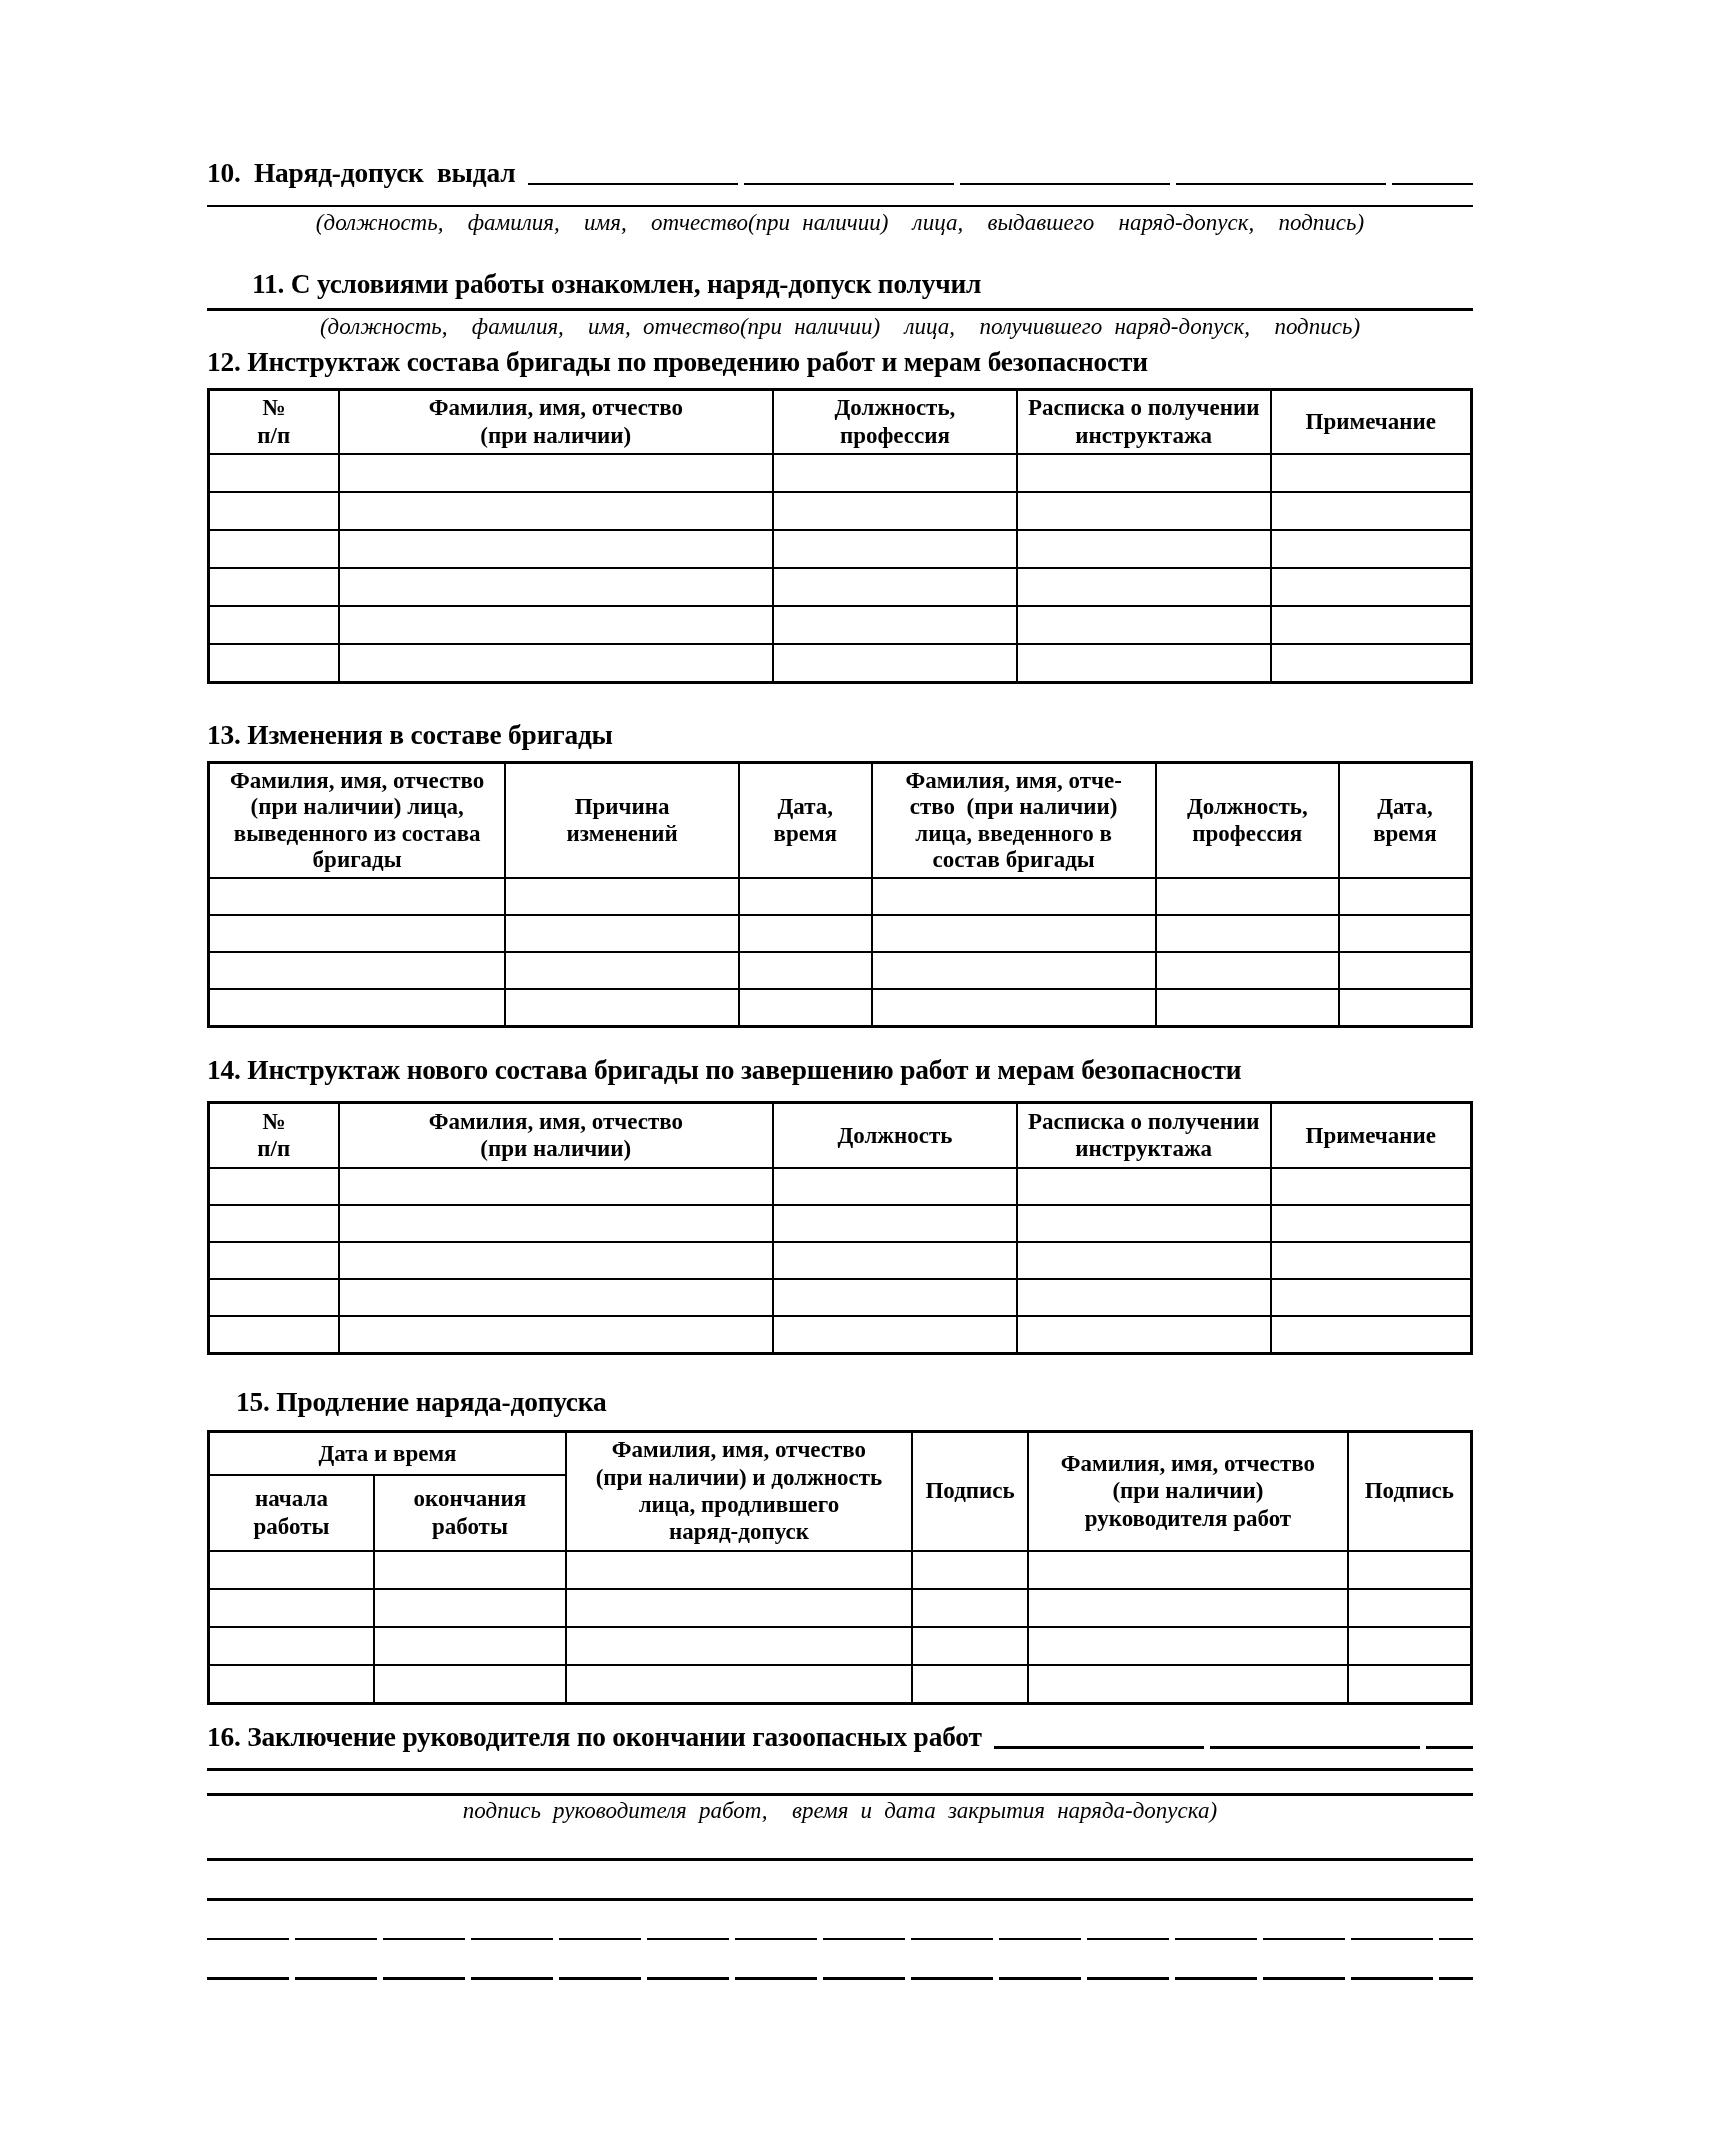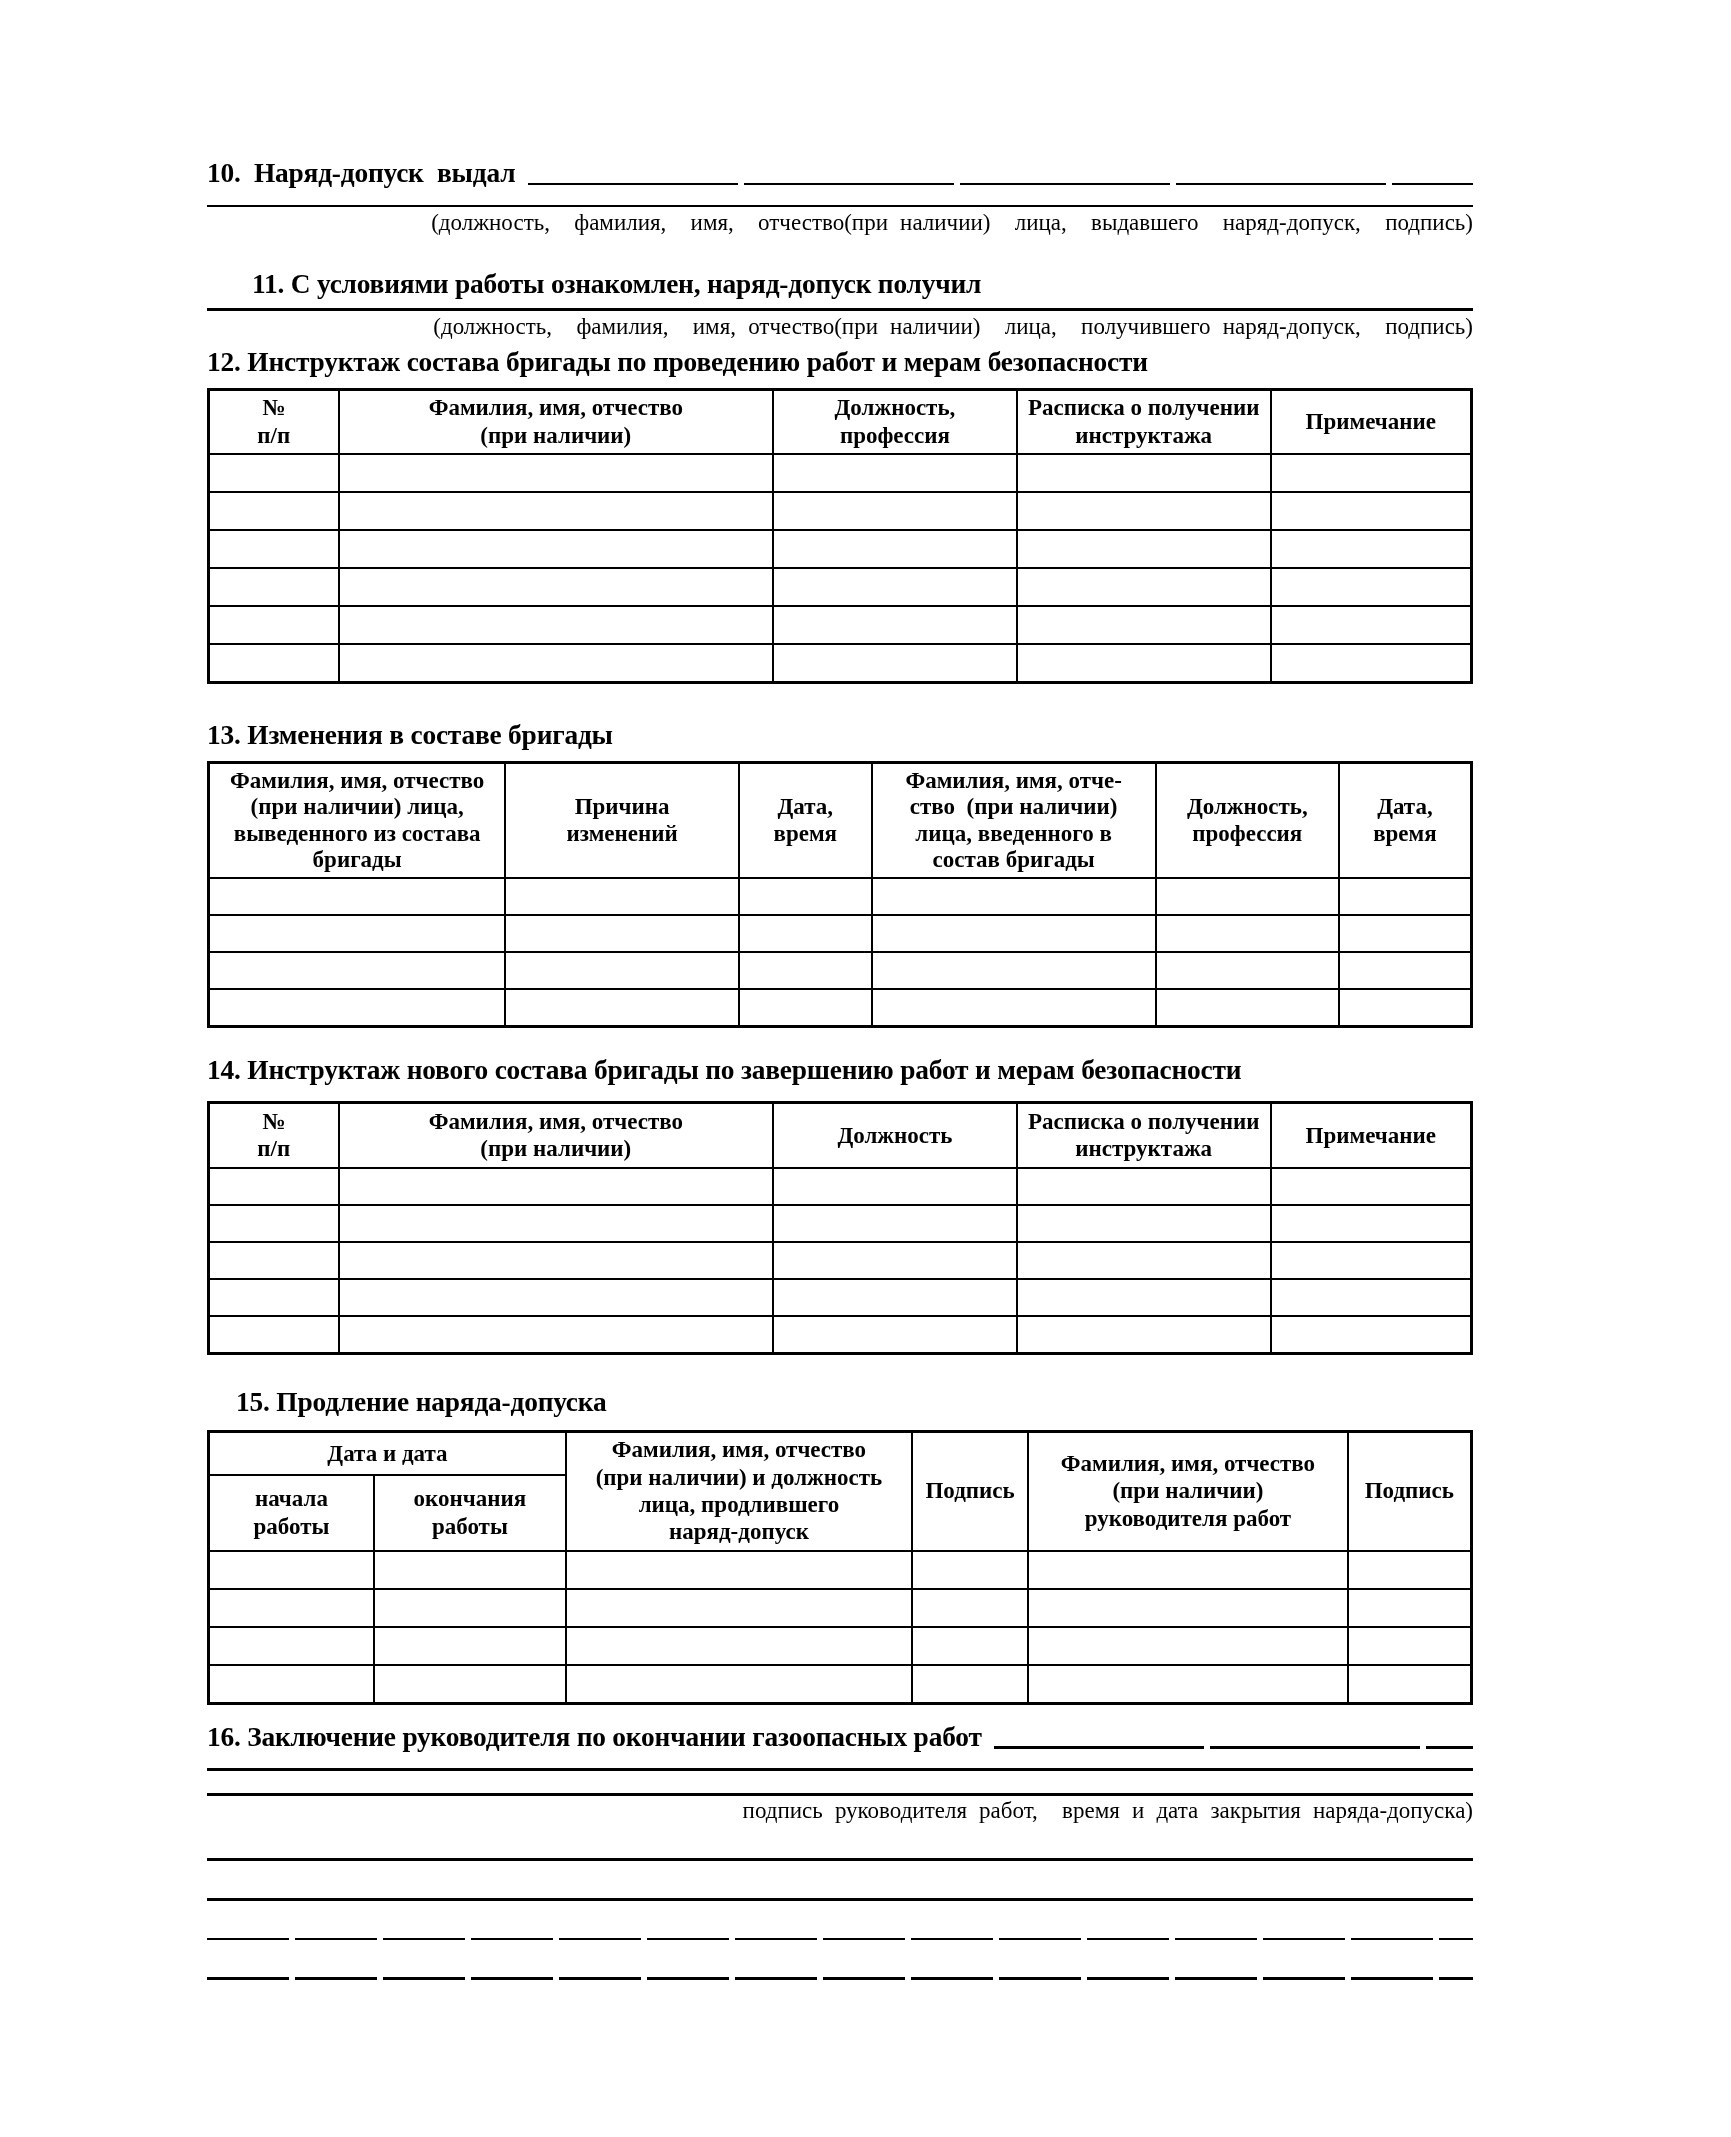--- a/index.html
+++ b/index.html
@@ -18,21 +18,21 @@
   .fill-line::after{
     content:"";position:absolute;left:12.8px;right:0;bottom:4.6px;height:2.7px;
     background:repeating-linear-gradient(to right,#000 0 210px,transparent 210px 216px);
   }
   .rule{height:2.7px;background:#000;}
   .rule-seg{
     height:2.7px;
     background:repeating-linear-gradient(to right,#000 0 82px,transparent 82px 88px);
   }
   .caption{
-    font-size:23px;line-height:28px;text-align:right;
+    font-style:italic;font-size:23px;line-height:28px;text-align:center;
     word-spacing:6.4px;white-space:pre-wrap;margin-top:1.8px;
   }
   table{border-collapse:collapse;width:100%;table-layout:fixed;border:3.7px solid #000;}
   th,td{border:2.7px solid #000;}
   th{
     font-weight:bold;font-size:23px;line-height:27.4px;text-align:center;
     vertical-align:middle;white-space:pre-wrap;padding:3.7px 3.7px;
   }
   .t12 td{height:34px;}
   .t13 td{height:33px;}
@@ -274,21 +274,21 @@
     <colgroup>
       <col style="width:13.1%">
         <col style="width:15.2%">
         <col style="width:27.4%">
         <col style="width:9.2%">
         <col style="width:25.3%">
         <col style="width:9.8%">
     </colgroup>
     <thead>
       <tr>
-        <th colspan="2">Дата и дата</th>
+        <th colspan="2">Дата и время</th>
         <th rowspan="2">Фамилия, имя, отчество
 (при наличии) и должность
 лица, продлившего
 наряд-допуск</th>
         <th rowspan="2">Подпись</th>
         <th rowspan="2">Фамилия, имя, отчество
 (при наличии)
 руководителя работ</th>
         <th rowspan="2">Подпись</th>
       </tr>

